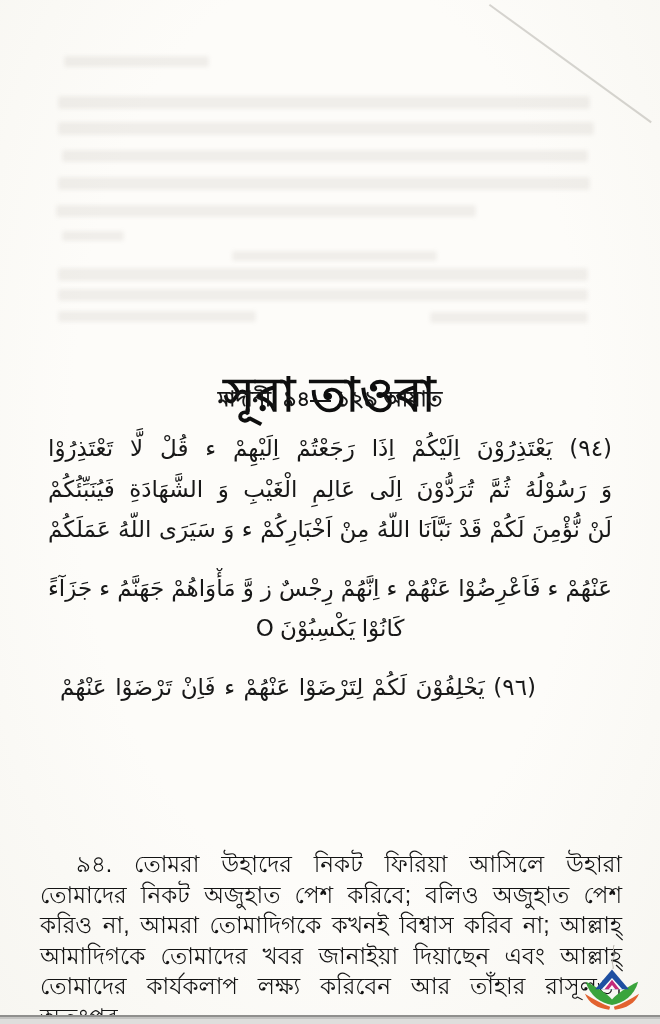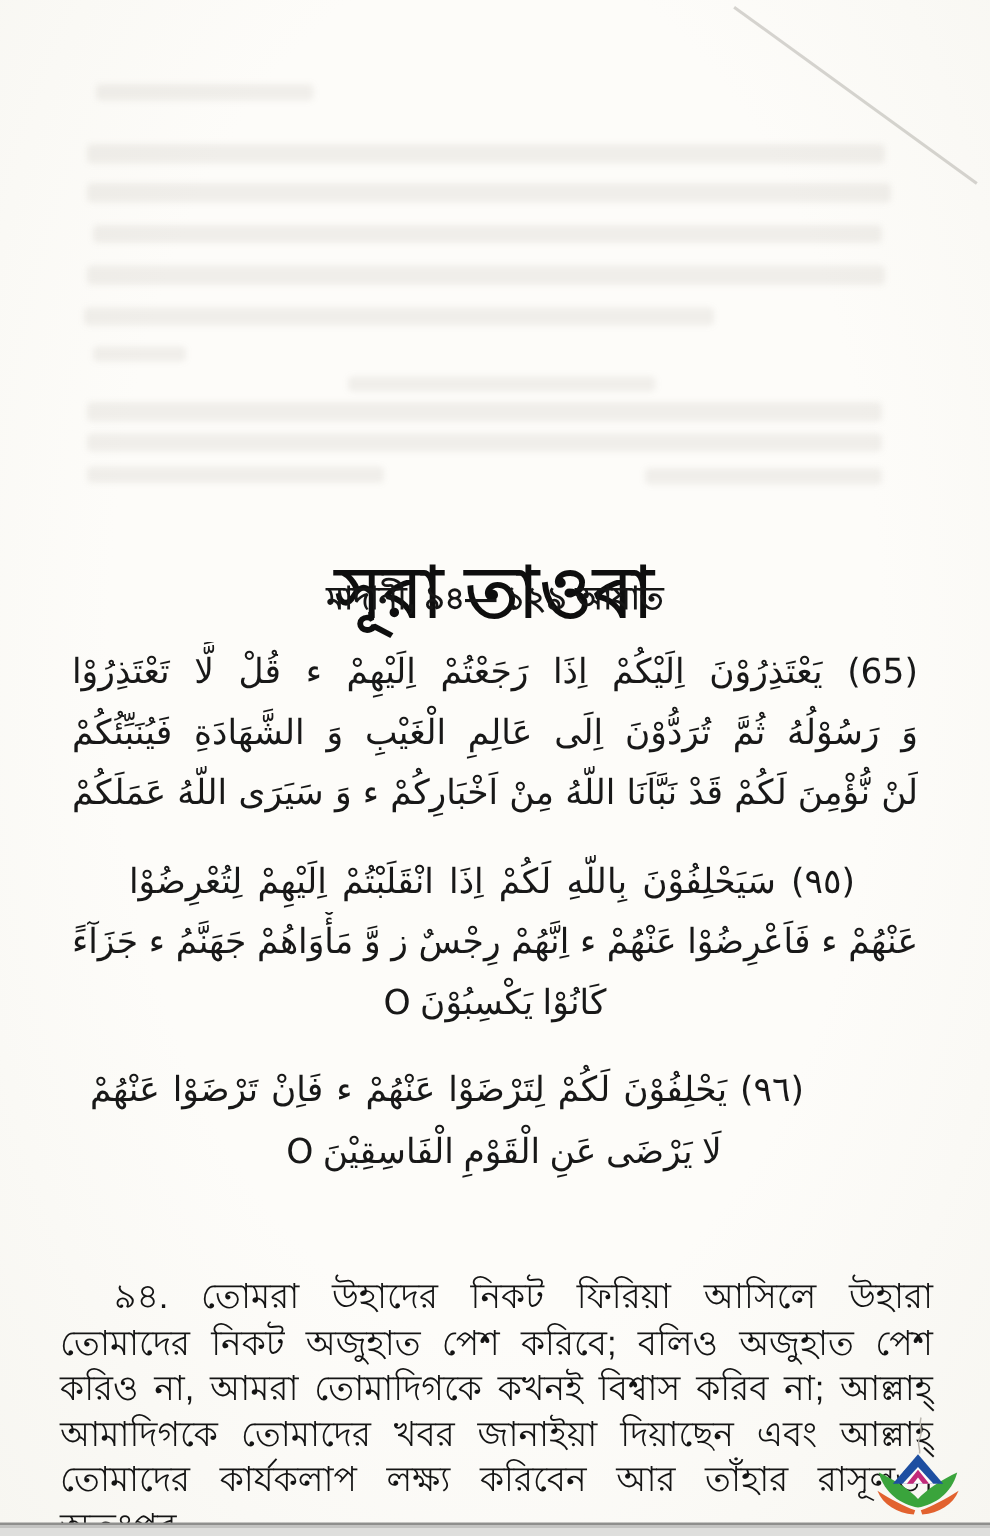--- a/index.html
+++ b/index.html
@@ -100,32 +100,30 @@
   <div class="ghost" style="top:311px;left:58px;width:198px;height:11px;"></div>
   <div class="ghost" style="top:312px;left:430px;width:158px;height:11px;"></div>
 
   <div class="crease"></div>
 
   <h1 class="heading">সূরা তাওবা</h1>
   <div class="subheading">মাদানী, ৯৪— ১২৯ আয়াত</div>
 
   <div class="arabic-block">
     <div class="verse">
-      <div class="ar-line al-full">(65) يَعْتَذِرُوْنَ اِلَيْكُمْ اِذَا رَجَعْتُمْ اِلَيْهِمْ ء قُلْ لَّا تَعْتَذِرُوْا</div>
+      <div class="ar-line al-full">(٩٤) يَعْتَذِرُوْنَ اِلَيْكُمْ اِذَا رَجَعْتُمْ اِلَيْهِمْ ء قُلْ لَّا تَعْتَذِرُوْا</div>
       <div class="ar-line al-full">وَ رَسُوْلُهُ ثُمَّ تُرَدُّوْنَ اِلَى عَالِمِ الْغَيْبِ وَ الشَّهَادَةِ فَيُنَبِّئُكُمْ</div>
       <div class="ar-line al-full">لَنْ نُّؤْمِنَ لَكُمْ قَدْ نَبَّاَنَا اللّهُ مِنْ اَخْبَارِكُمْ ء وَ سَيَرَى اللّهُ عَمَلَكُمْ</div>
     </div>
     <div class="verse">
-      <div class="ar-line al-full al-inset95">(٩٥) سَيَحْلِفُوْنَ بِاللّهِ لَكُمْ اِذَا انْقَلَبْتُمْ اِلَيْهِمْ لِتُعْرِضُوْا</div>
       <div class="ar-line al-full">عَنْهُمْ ء فَاَعْرِضُوْا عَنْهُمْ ء اِنَّهُمْ رِجْسٌ ز وَّ مَأْوَاهُمْ جَهَنَّمُ ء جَزَآءً بِمَا</div>
       <div class="ar-line al-left">كَانُوْا يَكْسِبُوْنَ O</div>
     </div>
     <div class="verse">
       <div class="ar-line al-full al-inset96">(٩٦) يَحْلِفُوْنَ لَكُمْ لِتَرْضَوْا عَنْهُمْ ء فَاِنْ تَرْضَوْا عَنْهُمْ فَاِنَّ اللّهَ</div>
-      <div class="ar-line al-left" style="padding-left:12px;">لَا يَرْضَى عَنِ الْقَوْمِ الْفَاسِقِيْنَ O</div>
     </div>
   </div>
 
   <p class="translation">৯৪. তোমরা উহাদের নিকট ফিরিয়া আসিলে উহারা তোমাদের নিকট অজুহাত পেশ করিবে; বলিও অজুহাত পেশ করিও না, আমরা তোমাদিগকে কখনই বিশ্বাস করিব না; আল্লাহ্ আমাদিগকে তোমাদের খবর জানাইয়া দিয়াছেন এবং আল্লাহ্ তোমাদের কার্যকলাপ লক্ষ্য করিবেন আর তাঁহার রাসূলও। অতঃপর</p>
 
   <svg class="logo-scratch" viewBox="0 0 10 26">
     <path d="M6,1 C4,7 8,10 5,15 C3,19 6,22 5,25" fill="none" stroke-width="1" stroke="#b9b5ae"></path>
   </svg>
 
   <svg class="logo" viewBox="0 0 60 50">

